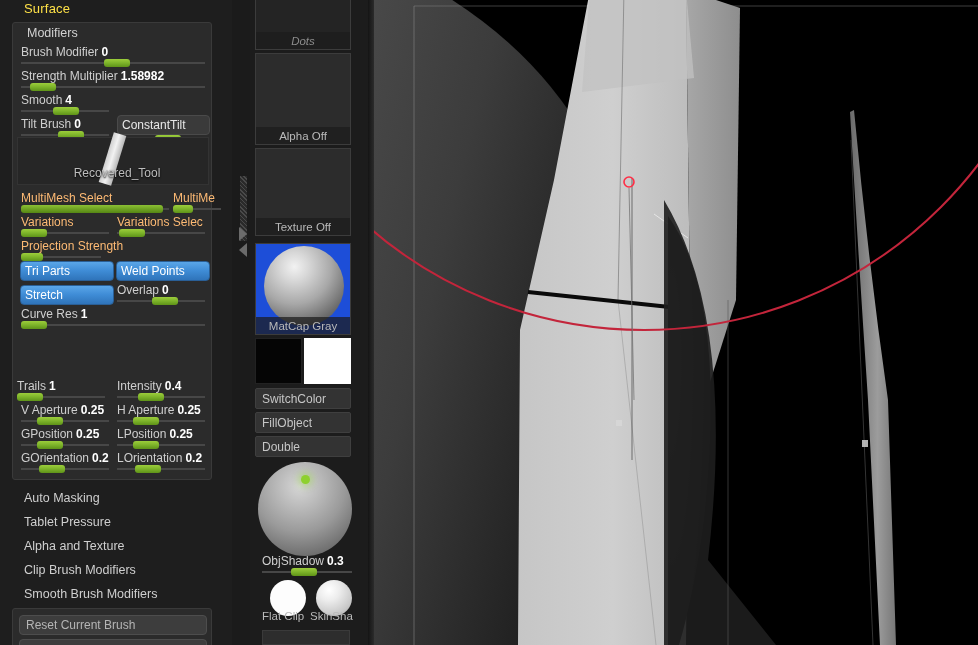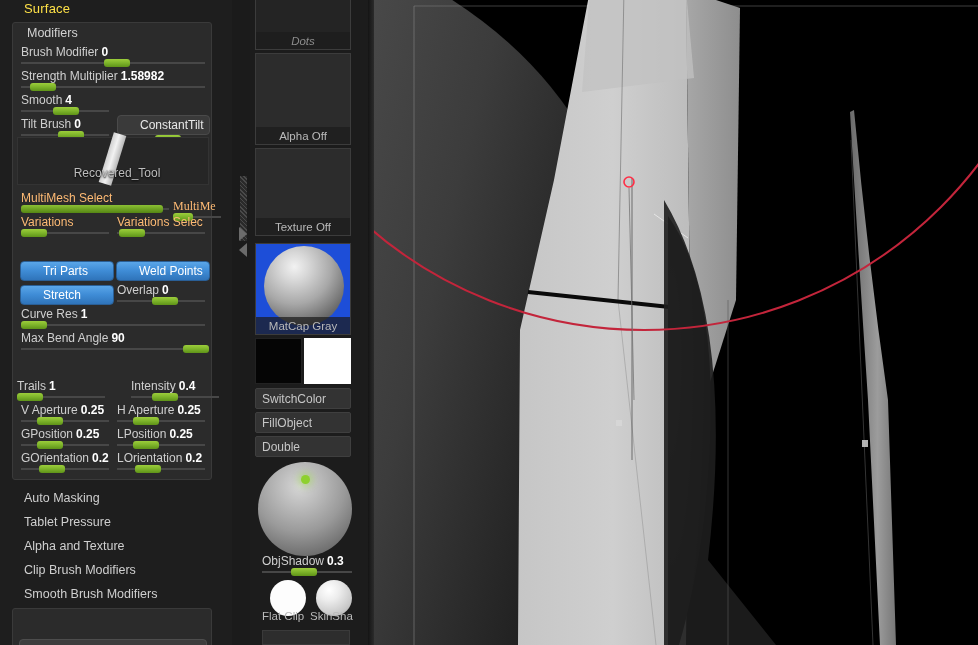--- a/index.html
+++ b/index.html
@@ -71,21 +71,21 @@
     position: absolute; left: 24px; top: 28px; width: 150px;
     text-align: center; font-size: 12px; color: #bdbdbd;
     text-shadow: 0 1px 2px #000;
   }
 
   
   .tbtn {
     position: absolute; height: 20px;
     border-radius: 4px;
     font-size: 12px; color: #e8e8e8;
-    display: flex; align-items: center; padding-left: 22px; text-align: center;
+    display: flex; align-items: center; padding-left: 4px; text-align: center;
   }
   .tbtn.plain {
     background: #3a3a3a; border: 1px solid #4a4a4a;
   }
   .tbtn.blue {
     background: linear-gradient(to bottom, #5aa6e8 0%, #3f8cd6 48%, #2f74ba 100%);
     border: 1px solid #2a5f96;
     color: #ffffff;
   }
 
@@ -213,66 +213,66 @@
       <div id="tool-thumb">
         <div class="slab"></div>
         <div class="cap">Recovered_Tool</div>
       </div>
 
       <div class="slider dim" style="left:8px; top:168px; width:148px;">
         <div class="lbl">MultiMesh Select</div>
         <div class="track"></div>
         <div class="fill" style="width:96%;"></div>
       </div>
-      <div class="slider dim" style="left:160px; top:176px; width:48px;font-family:Liberation Serif, serif;">
+      <div class="slider dim" style="left:160px; top:168px; width:48px;">
         <div class="lbl">MultiMe</div>
         <div class="track"></div>
         <div class="knob" style="left:0%; width:20px;"></div>
       </div>
 
       <div class="slider dim" style="left:8px; top:192px; width:88px;">
         <div class="lbl">Variations</div>
         <div class="track"></div>
         <div class="knob" style="left:0%;"></div>
       </div>
       <div class="slider dim" style="left:104px; top:192px; width:104px;">
         <div class="lbl">Variations Selec</div>
         <div class="track" style="right:16px;"></div>
         <div class="knob" style="left:2%;"></div>
       </div>
 
+      <div class="slider dim" style="left:8px; top:216px; width:184px;">
+        <div class="lbl">Projection Strength</div>
+        <div class="track" style="width:80px;"></div>
+        <div class="knob" style="left:0%; width:22px;"></div>
+      </div>
 
       <div class="tbtn blue" style="left:7px; top:238px; width:94px;">Tri Parts</div>
       <div class="tbtn blue" style="left:103px; top:238px; width:94px;">Weld Points</div>
       <div class="tbtn blue" style="left:7px; top:262px; width:94px;">Stretch</div>
 
       <div class="slider" style="left:104px; top:260px; width:88px;">
         <div class="lbl"><span>Overlap</span><span class="val">0</span></div>
         <div class="track"></div>
         <div class="knob" style="left:40%;"></div>
       </div>
 
       <div class="slider" style="left:8px; top:284px; width:184px;">
         <div class="lbl"><span>Curve Res</span><span class="val">1</span></div>
         <div class="track"></div>
         <div class="knob" style="left:0%;"></div>
       </div>
 
-      <div class="slider" style="left:8px; top:308px; width:184px;">
-        <div class="lbl"><span>Max Bend Angle</span><span class="val">90</span></div>
-        <div class="track"></div>
-        <div class="knob" style="left:88%;"></div>
-      </div>
 
       <div class="slider" style="left:4px; top:356px; width:88px;">
         <div class="lbl"><span>Trails</span><span class="val">1</span></div>
         <div class="track"></div>
         <div class="knob" style="left:0%;"></div>
       </div>
-      <div class="slider" style="left:104px; top:356px; width:88px;margin-left:14px;">
+      <div class="slider" style="left:104px; top:356px; width:88px;">
         <div class="lbl"><span>Intensity</span><span class="val">0.4</span></div>
         <div class="track"></div>
         <div class="knob" style="left:24%;"></div>
       </div>
 
       <div class="slider" style="left:8px; top:380px; width:88px;">
         <div class="lbl"><span>V Aperture</span><span class="val">0.25</span></div>
         <div class="track"></div>
         <div class="knob" style="left:18%;"></div>
       </div>
@@ -305,20 +305,21 @@
       </div>
     </div>
 
     <div class="sec-item" style="top:491px;">Auto Masking</div>
     <div class="sec-item" style="top:515px;">Tablet Pressure</div>
     <div class="sec-item" style="top:539px;">Alpha and Texture</div>
     <div class="sec-item" style="top:563px;">Clip Brush Modifiers</div>
     <div class="sec-item" style="top:587px;">Smooth Brush Modifiers</div>
 
     <div class="group-box" id="bottom-box">
+      <div class="wide-btn" style="top:6px;">Reset Current Brush</div>
       <div class="wide-btn" style="top:30px; color:#6d6d6d;"></div>
     </div>
   </div>
 
   <div id="divider">
     <div id="rail"></div>
     <div class="arrow-r" style="top:227px;"></div>
     <div class="arrow-l" style="top:243px;"></div>
   </div>
 

